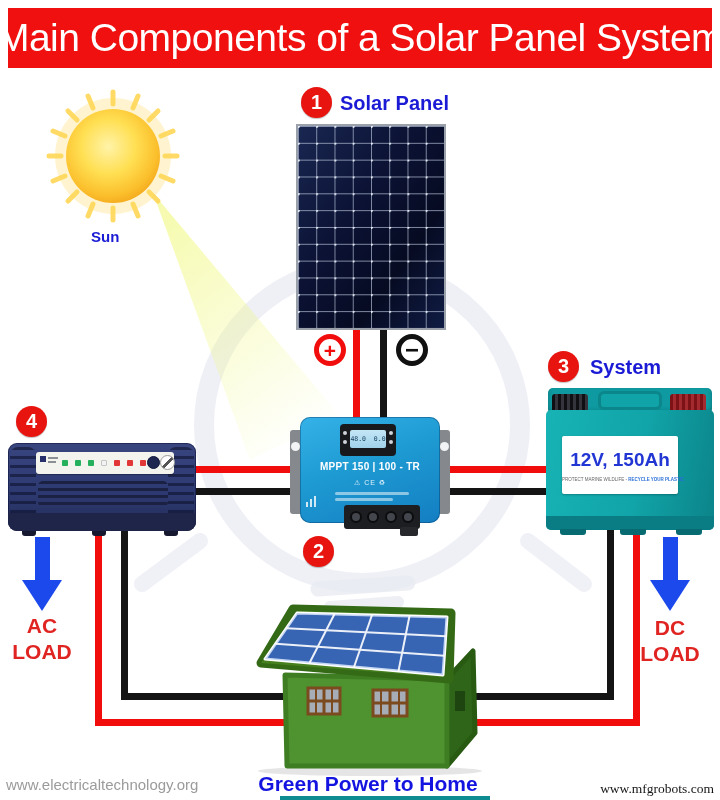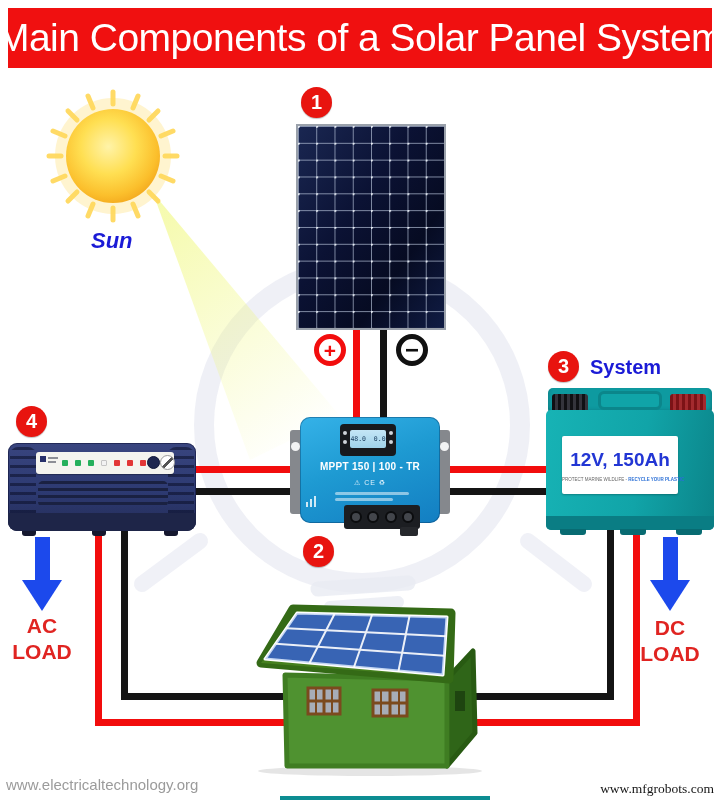--- a/index.html
+++ b/index.html
@@ -14,21 +14,21 @@
     display:flex;align-items:center;justify-content:center;
   }
   .banner-text{color:#fff;font-weight:normal;font-size:39px;letter-spacing:-.5px;white-space:nowrap;}
   
   .numbadge{
     width:31px;height:31px;border-radius:50%;background:var(--number_red,#e8140f);
     color:#fff;font-weight:bold;font-size:20px;display:flex;align-items:center;justify-content:center;
     box-shadow:0 1px 1px rgba(0,0,0,.25);
   }
   .complabel{color:var(--label_blue,#1b1bd6);font-weight:bold;font-size:20px;white-space:pre;}
-  .sunlabel{color:var(--label_blue,#1b1bd6);font-weight:bold;font-size:22px;font-style:italic;}
+  .sunlabel{color:var(--label_blue,#1b1bd6);font-weight:bold;font-size:15px;}
   .loadlabel{color:var(--load_red,#e02421);font-weight:bold;font-size:21px;line-height:26px;text-align:center;}
   
   .solar-panel{
     left:296px;top:124px;width:146px;height:202px;border:2px solid #9aa1ab;box-sizing:content-box;
     background-color:#0a1130;
     background-image:
       radial-gradient(circle at 0 0, #e8edf5 1.7px, rgba(0,0,0,0) 2.4px),
       linear-gradient(to right, rgba(190,202,224,.65) 1.4px, rgba(0,0,0,0) 1.4px),
       linear-gradient(to bottom, rgba(190,202,224,.65) 1.4px, rgba(0,0,0,0) 1.4px),
       linear-gradient(125deg,#1a2752 0%,#0b1234 40%,#060b22 70%,#101c44 100%);
@@ -187,20 +187,21 @@
   <div class="abs term-badge term-plus" style="left:314px;top:334px;">
     <span>+</span>
   </div>
   <div class="abs term-badge term-minus" style="left:396px;top:334px;">
     <span>−</span>
   </div>
 
   <div class="abs numbadge" style="left:301px;top:87px;">
     <span>1</span>
   </div>
+  <div class="abs complabel" style="left:340px;top:92px;">Solar Panel</div>
 
   <div class="abs sunlabel" style="left:91px;top:228px;">Sun</div>
 
   <div class="abs cc-plate"></div>
   <div class="abs cc-keyhole" style="left:291px;top:442px;"></div>
   <div class="abs cc-keyhole" style="left:440px;top:442px;"></div>
   <div class="abs cc-body"></div>
   <div class="abs cc-display"></div>
   <div class="abs cc-dot" style="left:343px;top:431px;"></div>
   <div class="abs cc-dot" style="left:343px;top:440px;"></div>
@@ -323,16 +324,17 @@
   </div>
 
   <div class="abs arrow-shaft" style="left:663px;top:537px;"></div>
   <div class="abs arrow-head" style="left:650px;top:580px;"></div>
   <div class="abs loadlabel" style="left:628px;top:615px;width:84px;">
     <div>DC</div>
     <div>LOAD</div>
   </div>
 
   <div class="abs foot-left">www.electricaltechnology.org</div>
+  <div class="abs foot-center">Green Power to Home</div>
   <div class="abs foot-right">www.mfgrobots.com</div>
   <div class="abs teal-bar"></div>
 
 </div>
 
 </body></html>

